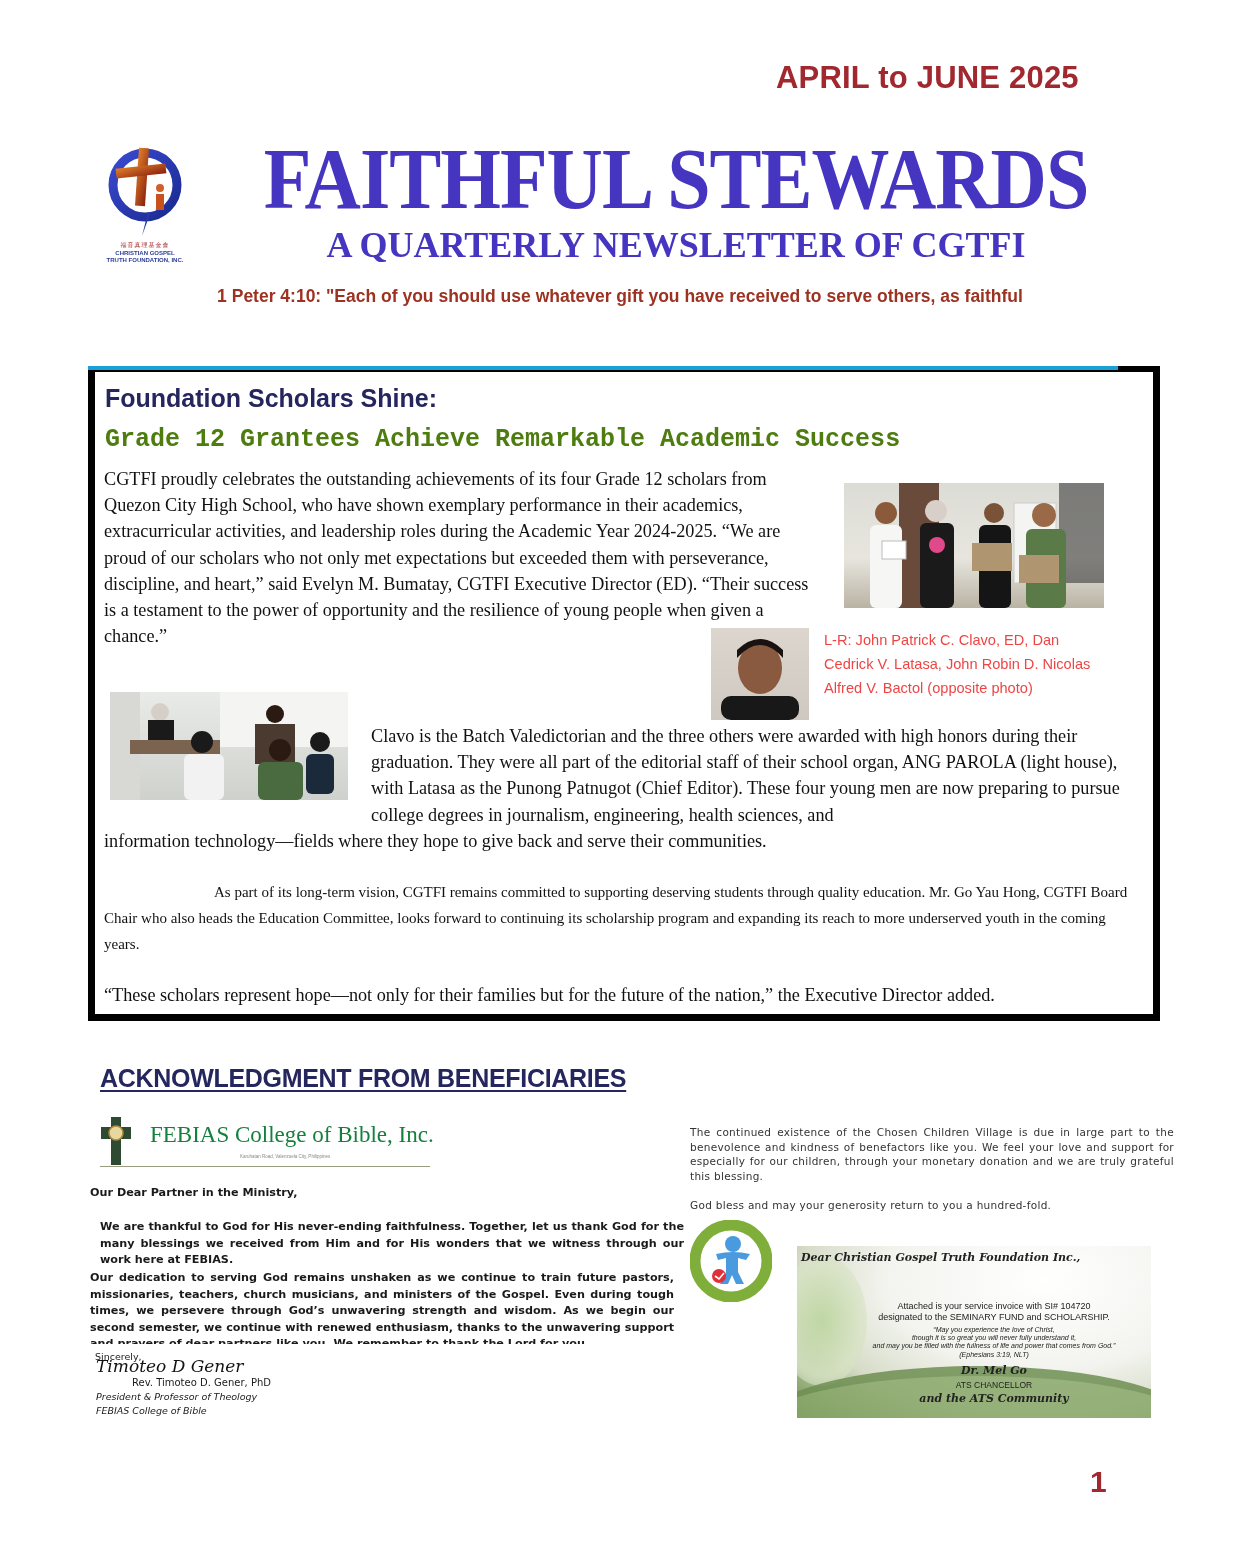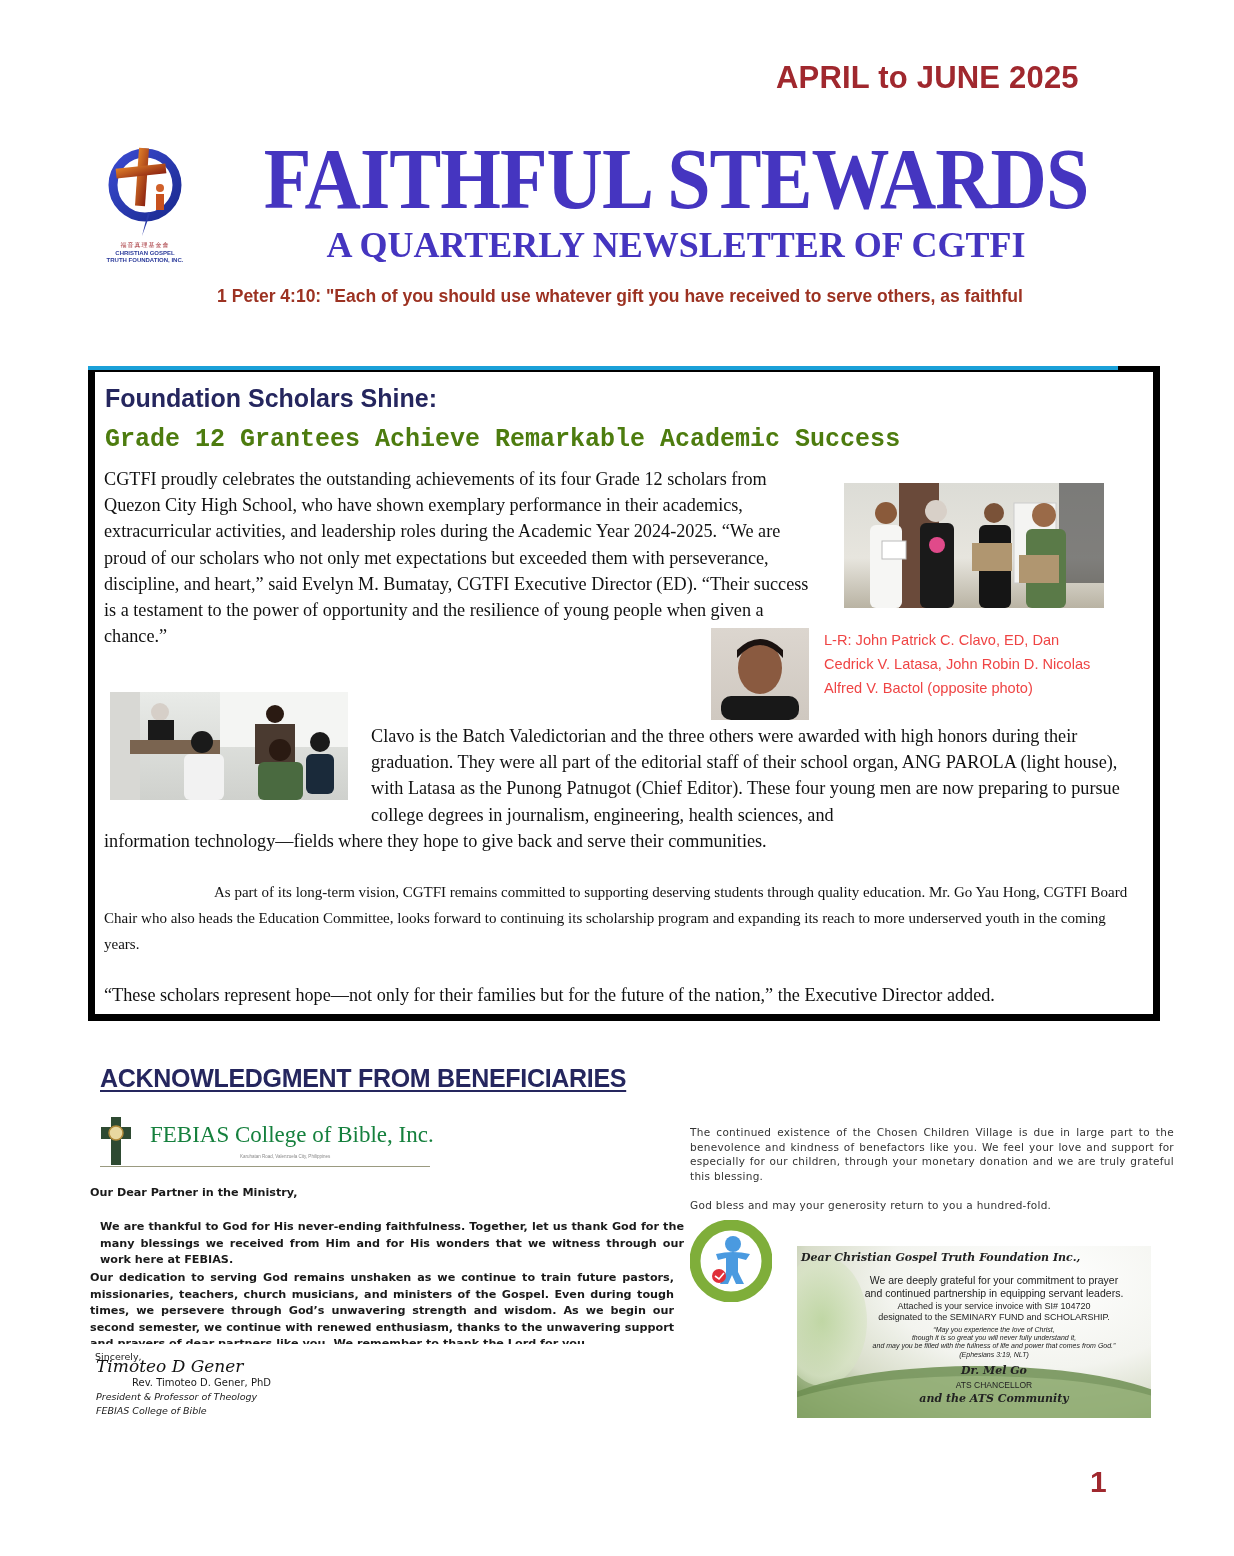--- a/index.html
+++ b/index.html
@@ -201,24 +201,20 @@
     <path d="M26 34 Q43 30 60 34 L56 40 L48 38 L48 52 L54 64 L46 64 L42 55 L38 64 L30 64 L36 52 L36 38 L28 40 Z" fill="#4a9ae0"></path>
     <circle cx="29" cy="56" r="7" fill="#e0303a"></circle>
     <path d="M25 56 L29 59 L34 53" stroke="#fff" stroke-width="1.6" fill="none"></path>
   </svg>
 </div>
 
 <div class="abs card">
   <div class="card-leaf"></div>
   <div class="card-wave"></div>
   <div class="card-greet">Dear Christian Gospel Truth Foundation Inc.,</div>
-  <div class="card-text card-l1">
-    <div>We are deeply grateful for your commitment to prayer</div>
-    <div>and continued partnership in equipping servant leaders.</div>
-  </div>
   <div class="card-text card-l2">
     <div>Attached is your service invoice with SI# 104720</div>
     <div>designated to the SEMINARY FUND and SCHOLARSHIP.</div>
   </div>
   <div class="card-text card-l3">
     <div>“May you experience the love of Christ,</div>
     <div>though it is so great you will never fully understand it,</div>
     <div>and may you be filled with the fullness of life and power that comes from God.”</div>
     <div>(Ephesians 3:19, NLT)</div>
   </div>

